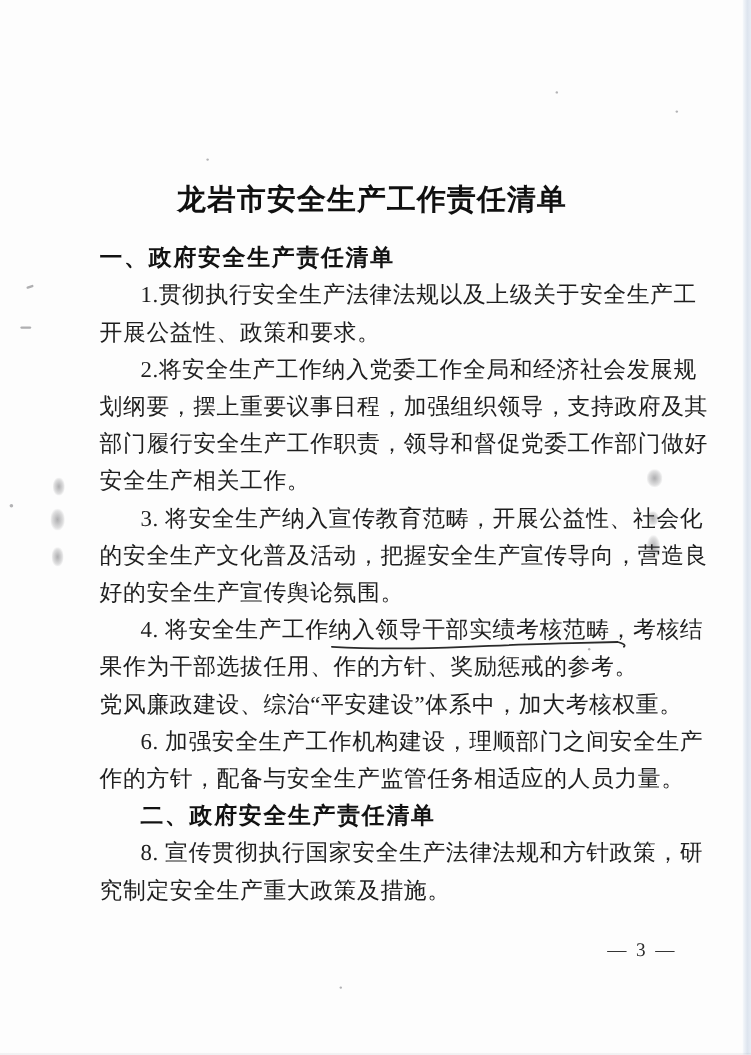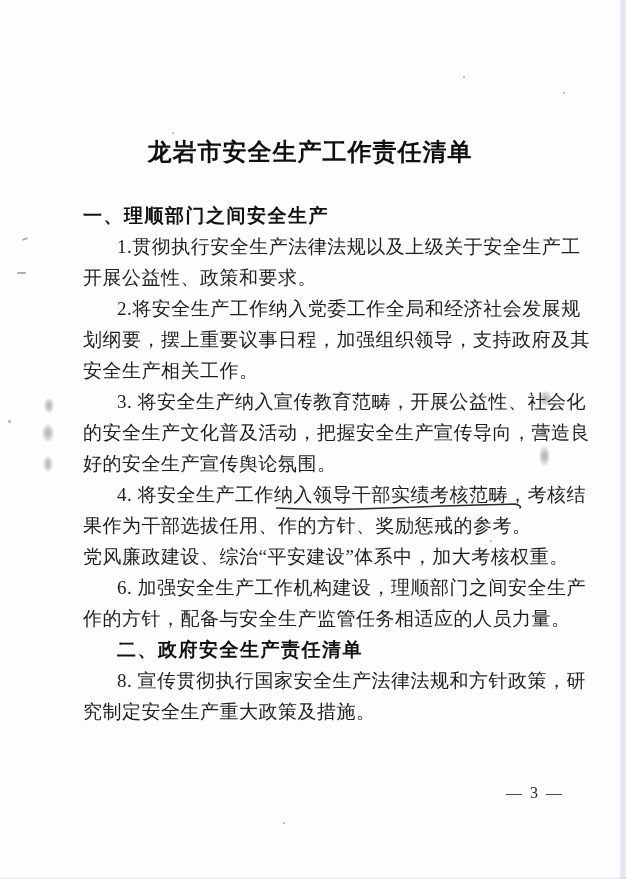--- a/index.html
+++ b/index.html
@@ -17,21 +17,21 @@
   
   .scan-edge {
     position:absolute; top:0; right:0; width:7px; height:879px;
     background:linear-gradient(to right,#f5f8fb 0%,#dde4ee 55%,#e7edf5 100%);
   }
   .scan-bottom {
     position:absolute; left:0; bottom:0; width:100%; height:2px;
     background:linear-gradient(to bottom,rgba(0,0,0,0),rgba(120,125,135,0.18));
   }
   .doc-title {
-    position:absolute; top:136px; left:0; width:620px;
+    position:absolute; top:151px; left:0; width:620px;
     text-align:center;
     font-family:"Liberation Serif","DejaVu Serif",serif;
     font-weight:bold;
     font-size:24px; line-height:32px;
     color:#101010;
     letter-spacing:1px;
   }
   .doc-body {
     position:absolute; left:83px; top:200px; width:500px;
     color:#1e1e1e;
@@ -76,25 +76,26 @@
   }
 </style>
 </head>
 <body>
 
 <div class="page">
 
   <div class="doc-title">龙岩市安全生产工作责任清单</div>
 
   <div class="doc-body">
-      <div class="line heading"><span>一、理顺部门之间安全生产</span></div>
+      <div class="line heading"><span>一、政府安全生产责任清单</span></div>
       <div class="line body indent"><span>1.贯彻执行安全生产法律法规以及上级关于安全生产工</span></div>
       <div class="line body"><span>开展公益性、政策和要求。</span></div>
       <div class="line body indent"><span>2.将安全生产工作纳入党委工作全局和经济社会发展规</span></div>
       <div class="line body"><span>划纲要，摆上重要议事日程，加强组织领导，支持政府及其</span></div>
+      <div class="line body"><span>部门履行安全生产工作职责，领导和督促党委工作部门做好</span></div>
       <div class="line body"><span>安全生产相关工作。</span></div>
       <div class="line body indent"><span>3. 将安全生产纳入宣传教育范畴，开展公益性、社会化</span></div>
       <div class="line body"><span>的安全生产文化普及活动，把握安全生产宣传导向，营造良</span></div>
       <div class="line body"><span>好的安全生产宣传舆论氛围。</span></div>
       <div class="line body indent"><span>4. 将安全生产工作</span><span class="hand-underline">纳入领导干部实绩考核范畴，<svg viewBox="0 0 100 12" preserveAspectRatio="none">
             <path d="M1 8 Q 20 10.5 45 8 T 80 5 L 95 4 q 3 2 2 4" fill="none" stroke="#2a2a2a" stroke-width="1.5" vector-effect="non-scaling-stroke" stroke-linecap="round"></path>
           </svg></span><span>考核结</span></div>
       <div class="line body"><span>果作为干部选拔任用、作的方针、奖励惩戒的参考。</span></div>
       <div class="line body"><span>党风廉政建设、综治“平安建设”体系中，加大考核权重。</span></div>
       <div class="line body indent"><span>6. 加强安全生产工作机构建设，理顺部门之间安全生产</span></div>

